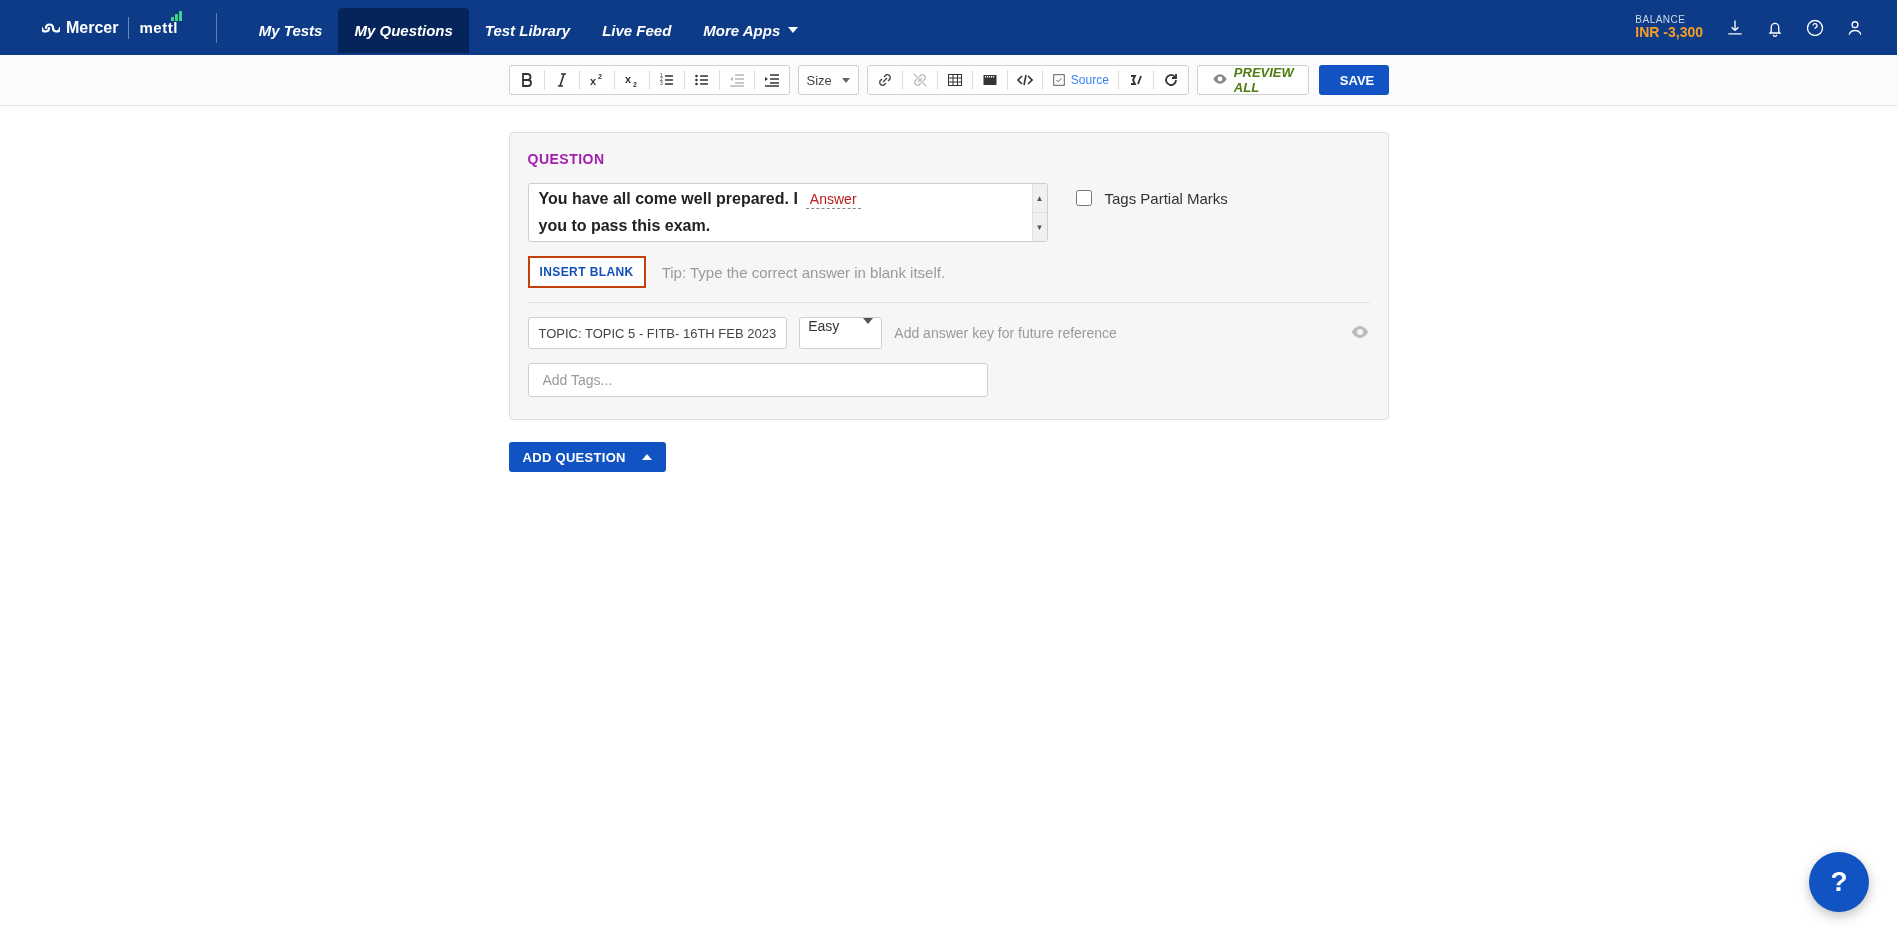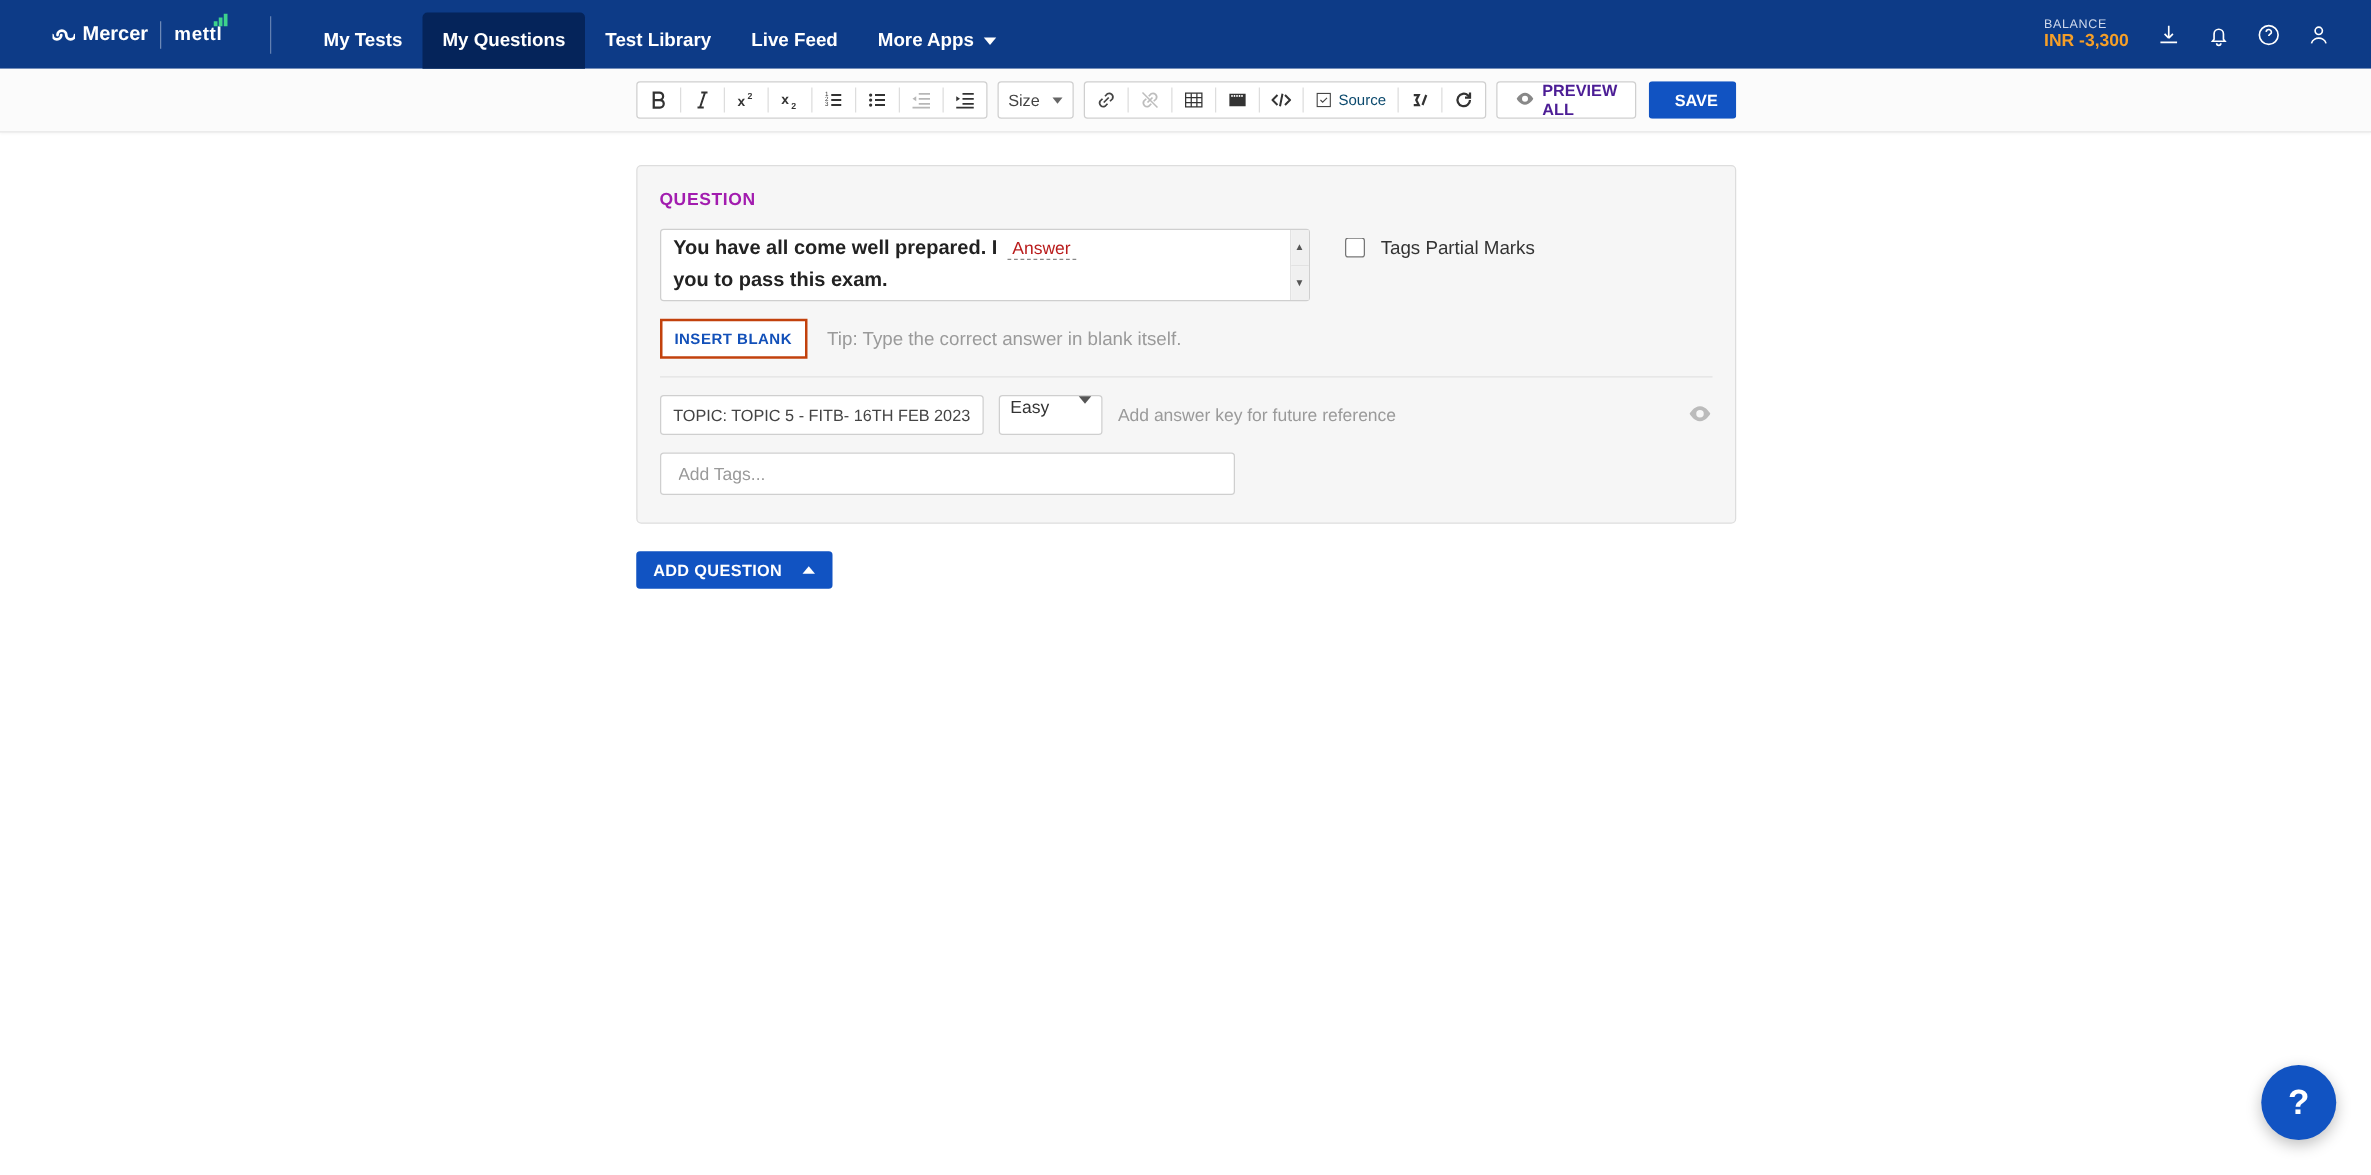--- a/index.html
+++ b/index.html
@@ -40,21 +40,21 @@
   }
   .brand-mercer{font-weight:700;font-size:16px;display:flex;align-items:center;gap:6px;}
   .brand-sep{width:1px;height:22px;background:rgba(255,255,255,.4);}
   .brand-mettl{font-weight:700;font-size:15px;letter-spacing:.5px;position:relative;}
   .brand-mettl .bars{position:absolute;right:-4px;top:-8px;display:flex;gap:1px;align-items:flex-end;}
   .brand-mettl .bars span{display:block;width:3px;background:#3dd28c;}
   .brand-mettl .bars span:nth-child(1){height:4px;}
   .brand-mettl .bars span:nth-child(2){height:7px;}
   .brand-mettl .bars span:nth-child(3){height:10px;}
   .vsep{width:1px;height:30px;background:rgba(255,255,255,.35);margin:0 26px 0 14px;}
-  .nav{display:flex;align-items:flex-end;height:100%;}
+  .nav{display:flex;align-items:center;height:100%;font-style:italic;}
   .nav-item{
     display:flex;align-items:center;
     padding:0 16px;
     color:#fff;font-weight:600;font-size:15px;
     cursor:pointer;
     height:45px;margin-top:5px;
     border-radius:4px 4px 0 0;
   }
   .nav-item.active{background:#05245a;}
   .nav-item .chev{margin-left:8px;}
@@ -102,29 +102,29 @@
   .tbtn svg{width:16px;height:16px;fill:#444;}
   .tbtn.bold svg{width:12px;}
   .tdiv{width:1px;height:20px;background:#ddd;margin:0 2px;}
   .size-sel{
     border:1px solid var(--grey-border);border-radius:3px;background:#fff;
     height:30px;display:flex;align-items:center;padding:0 8px;gap:10px;
     font-size:13px;cursor:pointer;color:#444;
   }
   .source-btn{
     display:flex;align-items:center;gap:5px;height:24px;padding:0 5px;
-    cursor:pointer;font-size:12px;color:#0c4a6e;
+    cursor:pointer;font-size:12px;color:#3b82f6;
   }
   .action-btns{margin-left:auto;display:flex;gap:10px;}
   .btn{
     height:30px;border-radius:3px;display:flex;align-items:center;gap:6px;
     padding:0 14px;font-size:13px;font-weight:600;cursor:pointer;
     border:1px solid transparent;
   }
-  .btn-outline{background:#fff;border-color:var(--grey-border);color:#4c1d95;}
+  .btn-outline{background:#fff;border-color:var(--grey-border);color:#4d7c0f;font-style:italic;}
   .btn-primary{background:var(--blue2);color:#fff;padding-left:20px;}
   .eye-mini svg{width:16px;height:12px;fill:#888;}
 
   
   .page{display:flex;justify-content:center;padding:26px 0 40px;}
   .col{width:880px;}
   .card{
     border:1px solid #ddd;border-radius:4px;background:var(--panel-bg);
     padding:18px 18px 22px 18px;
   }

